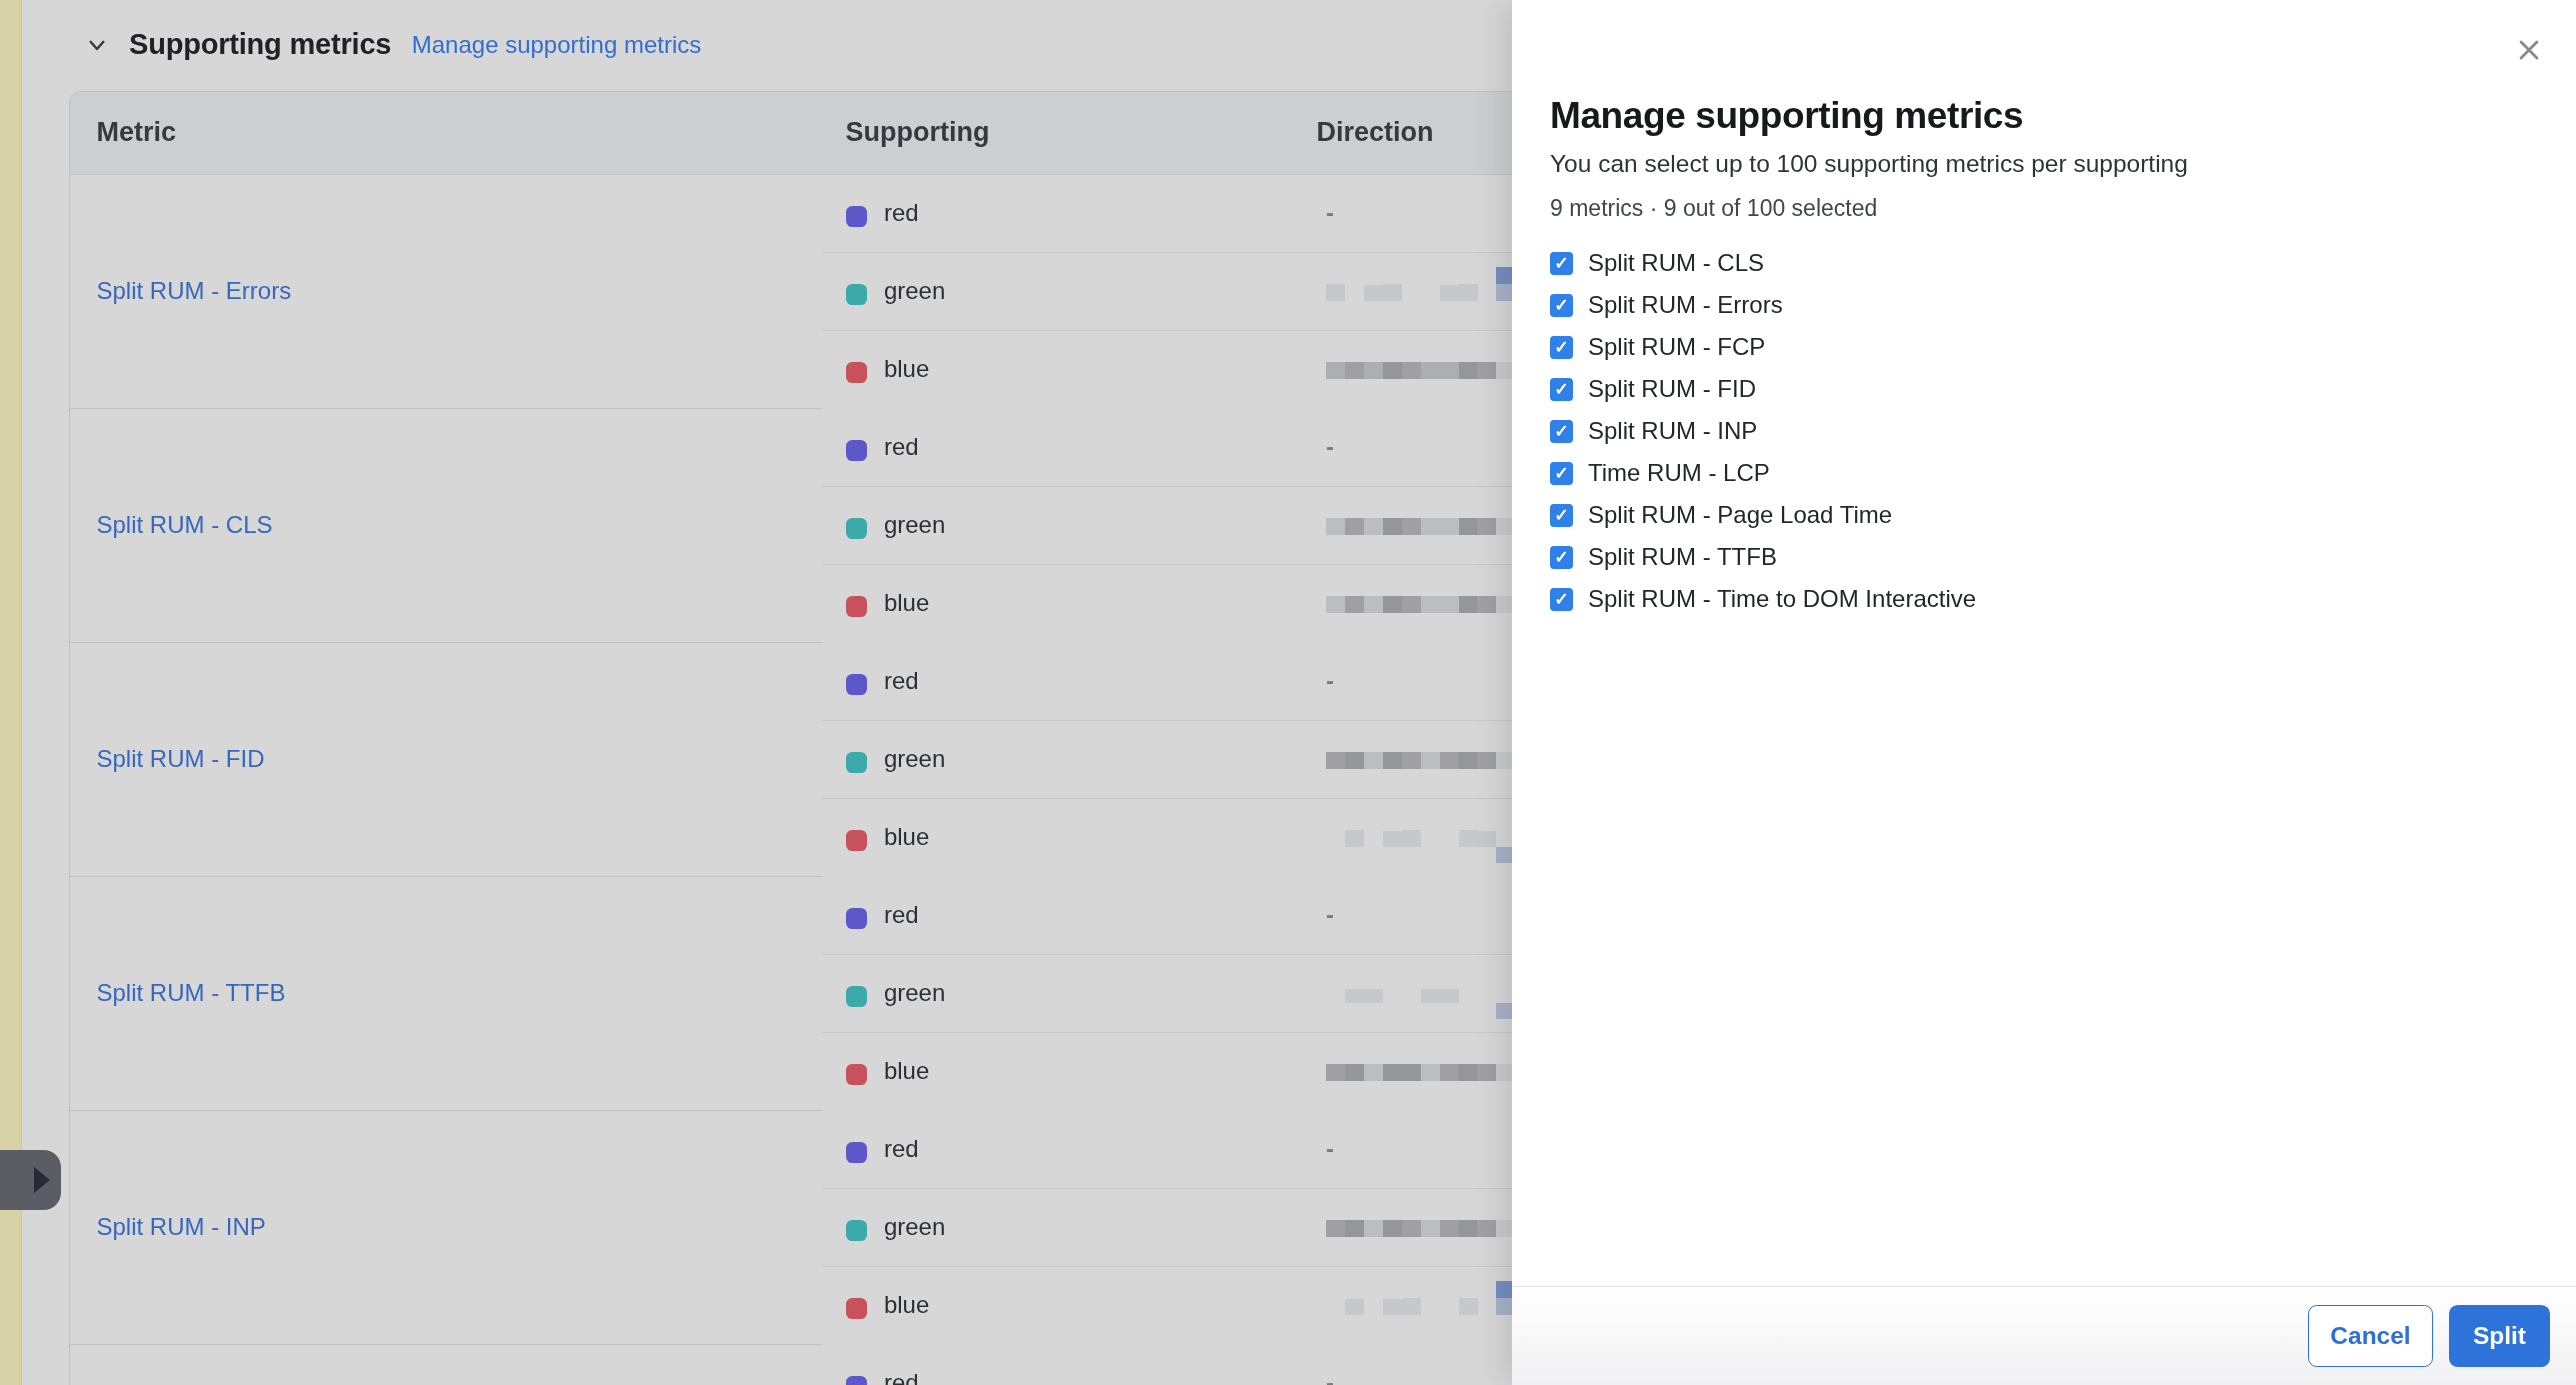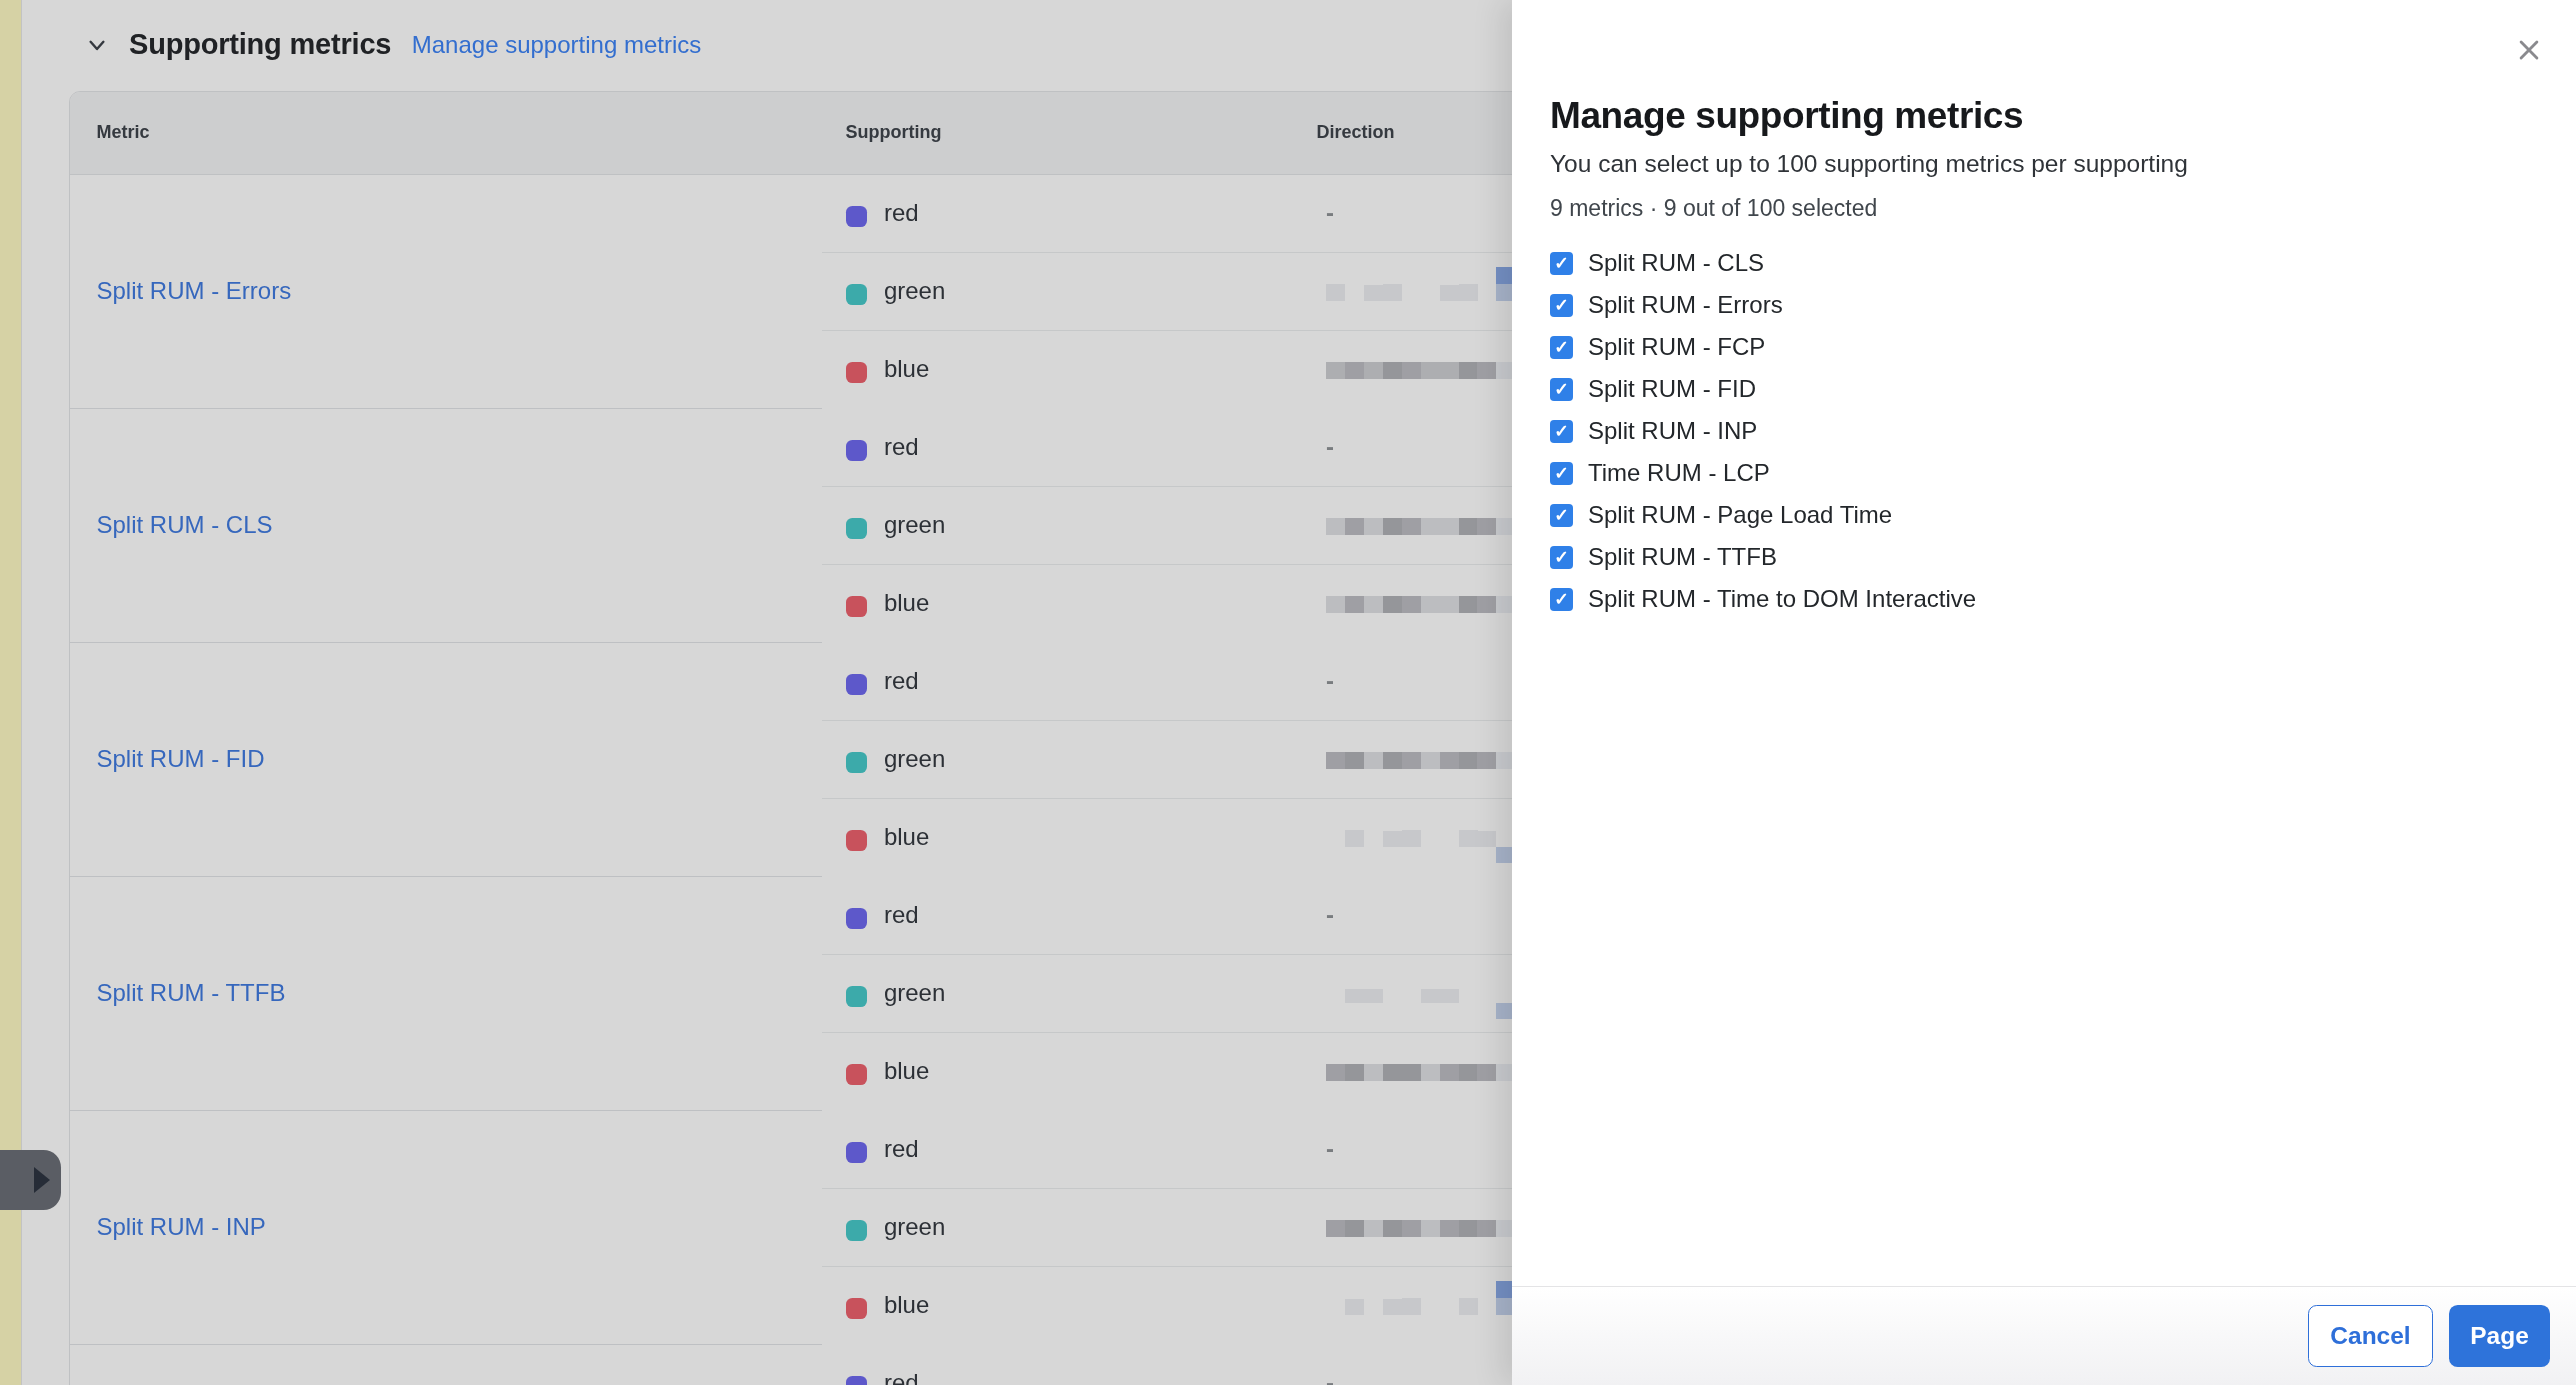--- a/index.html
+++ b/index.html
@@ -14,21 +14,21 @@
   .chev { width:24px; height:24px; display:flex; align-items:center; justify-content:center; }
   .section-title { font-size:29px; font-weight:700; color:#24272b; letter-spacing:-0.2px; }
   .manage-link { font-size:24px; font-weight:500; color:#3b82f6; cursor:pointer; }
 
   .table-card { position:absolute; left:47px; top:91px; right:-47px; bottom:-63px;
                 background:#ffffff; border:0.8px solid #e3e5e8; border-radius:11px 11px 0 0; overflow:hidden; }
   table.metrics { border-collapse:collapse; width:100%; table-layout:fixed; }
   table.metrics col.c-metric { width:752px; }
   table.metrics col.c-treat  { width:479px; }
   th { height:82px; background:#f4f5f6; border-bottom:0.8px solid #e3e5e8;
-       font-size:18px; font-weight:600; color:#3e434b; text-align:left; vertical-align:middle; }
+       font-size:27px; font-weight:600; color:#3e434b; text-align:left; vertical-align:middle; }
   th.h-metric { padding-left:27px; }
   th.h-treat  { padding-left:24px; }
   th.h-dir    { padding-left:16px; }
   tbody + tbody tr:first-child td { border-top:0.8px solid #e2e4e7; }
   td { height:78px; vertical-align:middle; }
   td.metric { padding-left:27px; font-size:24px; font-weight:500; color:#3f7ae0; cursor:pointer; }
   td.treat { padding-left:24px; border-top:0.8px solid #ebedef; }
   td.dir   { padding-left:16px; border-top:0.8px solid #ebedef; }
   tbody tr:first-child td.treat, tbody tr:first-child td.dir { border-top:none; }
   .treat-wrap { display:flex; align-items:flex-end; gap:17.4px; }
@@ -444,16 +444,16 @@
         </div>
         <div class="metric-item">
           <span class="cb">✓</span>
           <span class="lbl">Split RUM - Time to DOM Interactive</span>
         </div>
       </div>
   </div>
 
   <div class="panel-footer">
     <button class="btn btn-cancel">Cancel</button>
-    <button class="btn btn-save">Page</button>
+    <button class="btn btn-save">Split</button>
   </div>
 </div>
 
 
 </body></html>

